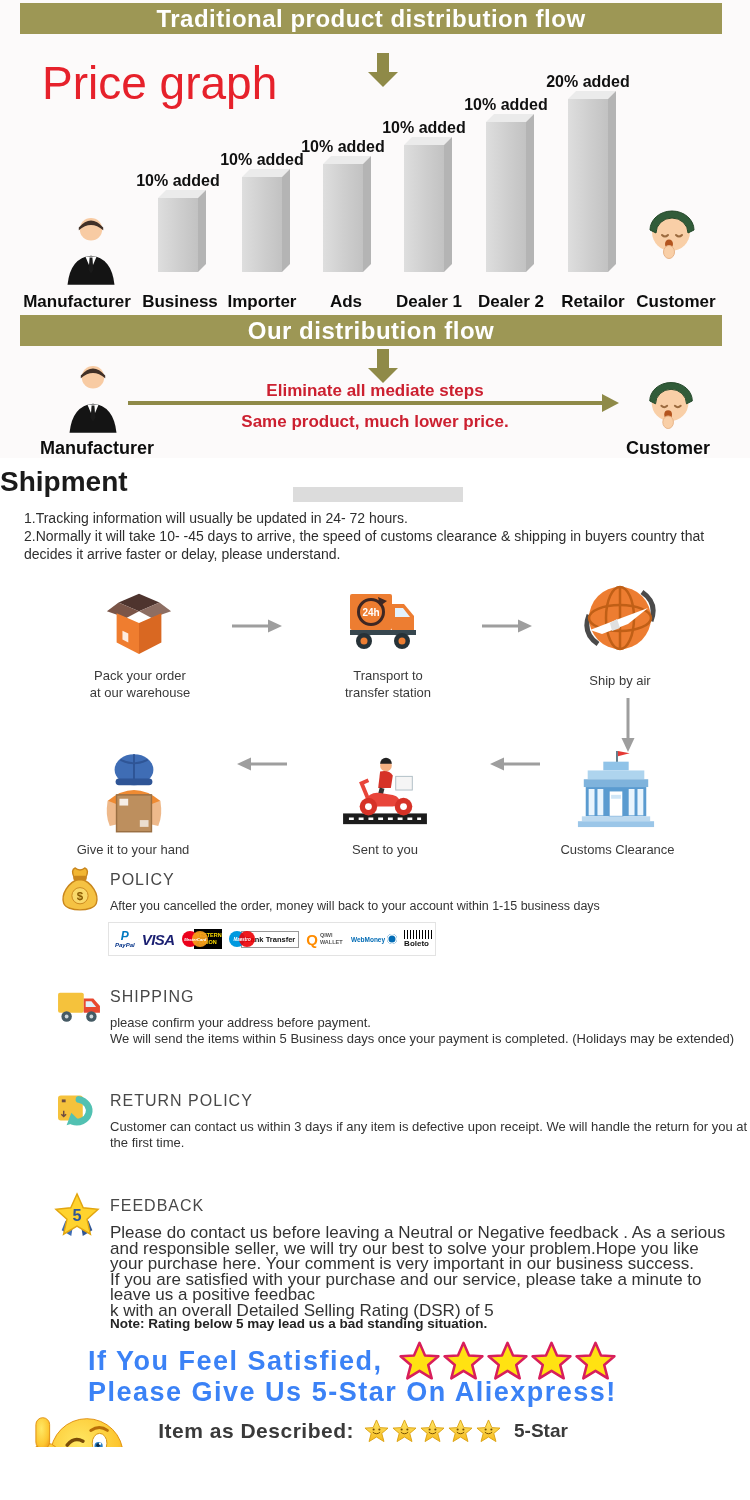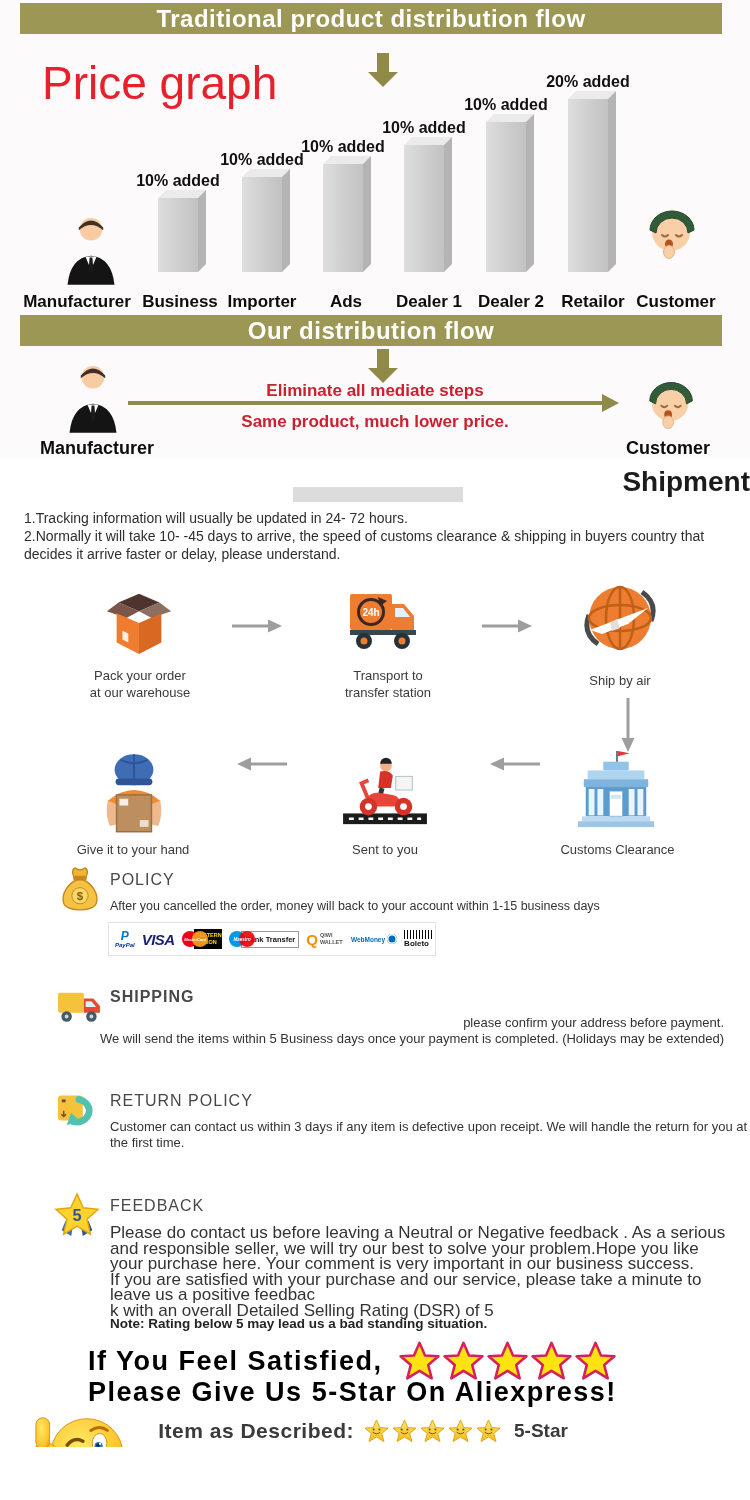--- a/index.html
+++ b/index.html
@@ -32,37 +32,37 @@
   .c4{left:374px;} .c5{left:456px;} .c6{left:538px;} .c7{left:621px;}
   #elim{left:0;width:750px;top:381px;text-align:center;font-weight:bold;font-size:17px;color:#cc2030;}
   #lowprice{left:0;width:750px;top:412px;text-align:center;font-weight:bold;font-size:17px;color:#cc2030;}
   #longarrow{left:128px;top:401px;width:474px;height:4px;background:#8f8a48;}
   #longarrow::after{content:"";position:absolute;right:-17px;top:-7px;border-left:17px solid #8f8a48;
                     border-top:9px solid transparent;border-bottom:9px solid transparent;}
   .flowlab{position:absolute;top:438px;width:130px;text-align:center;font-weight:bold;font-size:18px;color:#0d0d0d;}
   #man2-label{left:32px;} #cust2-label{left:603px;}
   
   .ship-strip{left:293px;top:487px;width:170px;height:15px;background:#dcdcdc;}
-  #ship-heading{left:0;width:750px;top:466px;text-align:right;font-size:28px;font-weight:bold;color:#1b1b1b;}
+  #ship-heading{left:0;width:750px;top:466px;text-align:left;font-size:28px;font-weight:bold;color:#1b1b1b;}
   #ship-intro{left:24px;top:509px;width:704px;font-size:14px;line-height:18px;color:#2e2e2e;white-space:pre-line;}
   .cap{position:absolute;font-size:13px;color:#3a3a3a;text-align:center;white-space:pre-line;line-height:17px;}
   #cap-pack{left:75px;top:667px;width:130px;} #cap-transport{left:323px;top:667px;width:130px;}
   #cap-air{left:560px;top:672px;width:120px;} #cap-hand{left:63px;top:841px;width:140px;}
   #cap-sent{left:325px;top:841px;width:120px;} #cap-customs{left:555px;top:841px;width:125px;}
   #ic-pack{left:103px;top:584px;} #ic-truck24{left:347px;top:586px;} #ic-globe{left:580px;top:580px;}
   #ic-hand{left:102px;top:748px;} #ic-scooter{left:341px;top:752px;} #ic-building{left:574px;top:748px;}
   #ar-r1{left:232px;top:618px;} #ar-r2{left:482px;top:618px;} #ar-dn{left:620px;top:698px;}
   #ar-l1{left:237px;top:756px;} #ar-l2{left:490px;top:756px;}
   
   .sec-title{position:absolute;font-size:16px;color:#484848;letter-spacing:1px;}
   .sec-body{position:absolute;font-size:13px;color:#333;line-height:16px;white-space:pre-line;}
   #payment-title{left:110px;top:871px;} #payment-body{left:110px;top:898px;font-size:12.5px;}
   #paystrip{left:108px;top:922px;width:328px;height:34px;background:#fff;border:1px solid #e3e3e3;
             display:flex;align-items:center;gap:7px;padding:0 6px;box-sizing:border-box;}
-  #shipping-title{left:110px;top:988px;font-weight:bold;} #shipping-body{left:94px;top:1015px;width:630px;text-align:right;}
+  #shipping-title{left:110px;top:988px;} #shipping-body{left:110px;top:1015px;width:630px;}
   #return-title{left:110px;top:1092px;} #return-body{left:110px;top:1119px;width:645px;}
   #feedback-title{left:110px;top:1197px;}
   #feedback-body{left:110px;top:1225px;width:618px;font-size:17px;line-height:15.5px;}
   #feedback-note{left:110px;top:1316px;font-size:13.5px;font-weight:bold;color:#242424;}
   #ic-money{left:58px;top:866px;} #ic-shiptruck{left:56px;top:986px;}
   #ic-return{left:56px;top:1088px;} #ic-feedback{left:52px;top:1192px;}
   
   .logo{display:inline-flex;align-items:center;justify-content:center;}
   #lg-paypal{flex-direction:column;line-height:1;font-style:italic;font-weight:bold;}
   #lg-paypal .pp-p{font-size:12px;color:#0079c1;} #lg-paypal .pp-t{font-size:6px;color:#003087;}
@@ -79,21 +79,21 @@
   #lg-qiwi{gap:2px;} #lg-qiwi .q{color:#ff8c00;font-size:15px;font-weight:bold;}
   #lg-qiwi .qt{color:#555;font-size:5.5px;font-weight:bold;width:24px;line-height:1.2;}
   #lg-wm{gap:2px;} #lg-wm .wt{color:#036cb5;font-size:6.5px;font-weight:bold;}
   #lg-wm .wg{width:10px;height:10px;border-radius:50%;background:#036cb5;
              box-shadow:inset 0 0 0 1.5px #fff,inset 0 0 0 3px #036cb5;}
   #lg-boleto{position:relative;padding-top:9px;font-size:8px;font-weight:bold;color:#111;}
   #lg-boleto::before{content:"";position:absolute;top:0;left:0;width:28px;height:9px;
      background:repeating-linear-gradient(90deg,#000 0 1px,#fff 1px 3px);}
   
   #satline1{left:88px;top:1341px;display:flex;align-items:center;}
-  .bigbold{font-size:27px;font-weight:bold;color:#000000;letter-spacing:1.5px;white-space:nowrap;text-align:right;}
+  .bigbold{font-size:27px;font-weight:bold;color:#3b82f6;letter-spacing:1.5px;white-space:nowrap;text-align:right;}
   #satline1 .stars{display:flex;gap:3px;margin-left:16px;}
   .star-lg{width:41px;height:40px;}
   #satline2{left:88px;top:1377px;}
   .rrow{position:absolute;left:158px;display:flex;align-items:center;height:26px;}
   #rrow0{top:1418px;} #rrow1{top:1448px;} #rrow2{top:1477px;}
   .rlabel{width:196px;text-align:right;font-size:21px;font-weight:bold;color:#3a3a3a;letter-spacing:.5px;}
   .rstars{display:flex;gap:3px;margin-left:10px;}
   .star-sm{width:25px;height:24px;}
   .rvalue{margin-left:13px;font-size:19px;font-weight:bold;color:#3a3a3a;}
   #ic-smiley{left:28px;top:1404px;}

